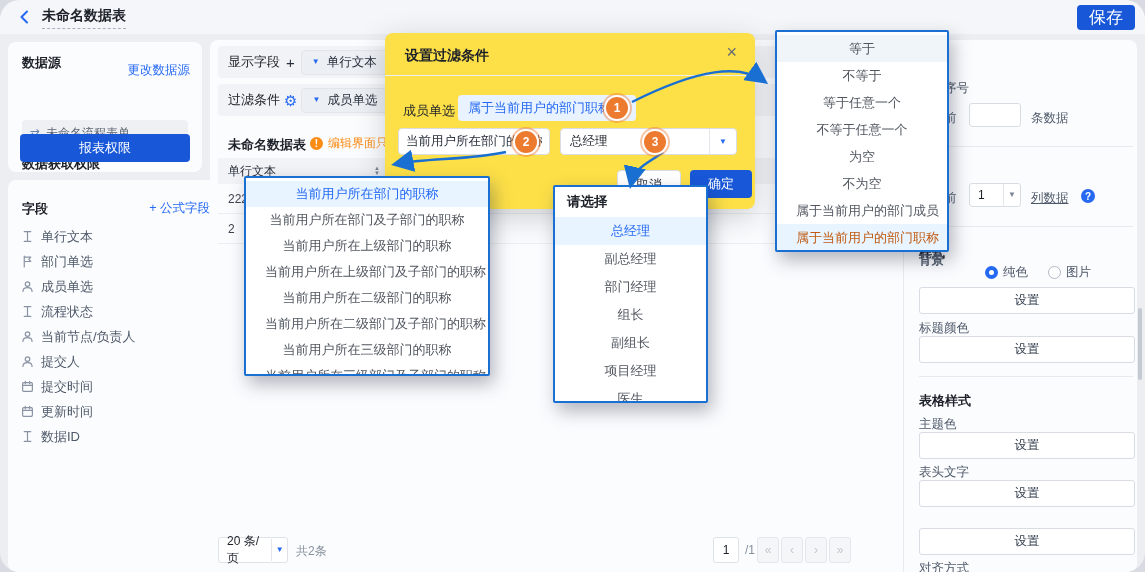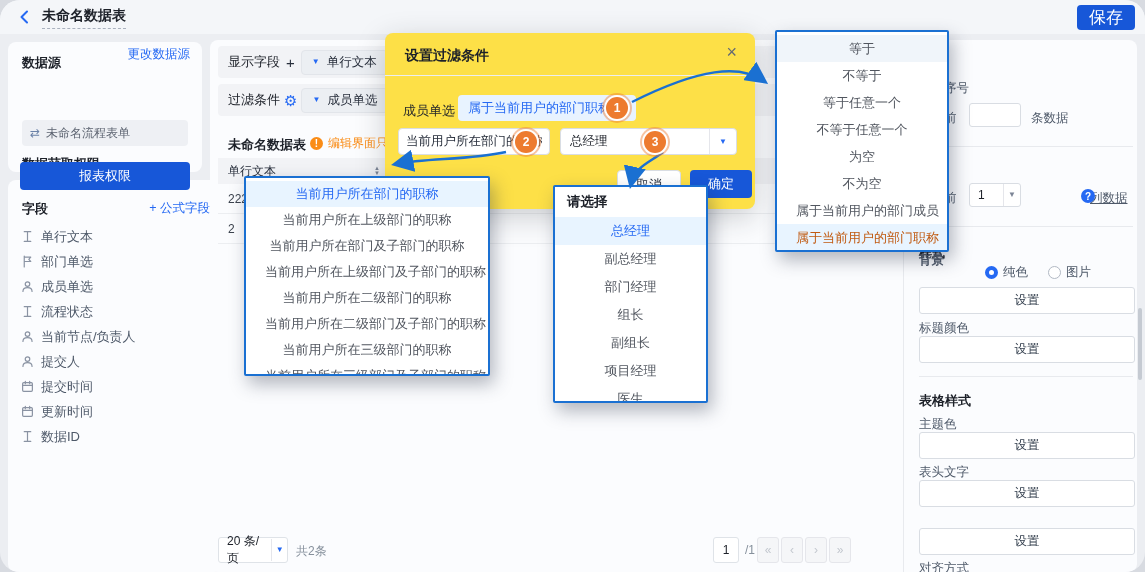--- a/index.html
+++ b/index.html
@@ -17,21 +17,21 @@
   .doc-title{position:absolute;left:42px;top:7px;font-size:14px;font-weight:bold;
              border-bottom:1px dashed #a9b1be;padding-bottom:3px;}
   .btn-blue{background:var(--button);color:#fff;border-radius:4px;display:flex;
             align-items:center;justify-content:center;cursor:pointer;}
   .save-btn{position:absolute;right:10px;top:5px;width:58px;height:25px;font-size:17px;}
 
   
   .link{color:var(--accent);cursor:pointer;}
   .src-item{position:absolute;left:14px;top:78px;width:166px;height:26px;background:#eef0f4;
             border-radius:4px;color:#5e6572;font-size:12px;display:flex;align-items:center;padding:0 8px;box-sizing:border-box;}
-  .perm-btn{position:absolute;left:12px;top:132px;width:170px;height:28px;font-size:13px;margin-top:28px;}
+  .perm-btn{position:absolute;left:12px;top:132px;width:170px;height:28px;font-size:13px;}
   .field-item{display:flex;align-items:center;height:25px;padding:0 0 0 12px;cursor:pointer;color:#4e5969;font-size:13px;}
   .ficon{width:14px;height:14px;margin-right:7px;display:inline-flex;align-items:center;justify-content:center;color:#8a93a3;}
   .ficon svg{display:block;}
 
   
   .tool-row{position:absolute;left:218px;width:671px;height:32px;background:#f2f3f6;border-radius:4px;
             display:flex;align-items:center;padding:0 10px;box-sizing:border-box;}
   .chip{height:23px;background:#eceff3;border:1px solid #e2e5ea;border-radius:4px;display:flex;
         align-items:center;padding:0 10px;cursor:pointer;font-size:12.5px;color:#272e3b;}
   .caret{font-size:8px;color:var(--accent);margin-right:7px;line-height:1;}
@@ -110,21 +110,21 @@
       <svg width="18" height="18" viewBox="0 0 18 18">
           <polyline points="11,3.5 5.5,9 11,14.5" fill="none" stroke="#2569f3" stroke-width="2" stroke-linecap="round" stroke-linejoin="round"></polyline>
         </svg>
     </span>
     <span class="doc-title">未命名数据表</span>
     <div class="btn-blue save-btn">保存</div>
   </div>
 
   <div class="card" style="left:8px;top:42px;width:194px;height:130px;">
     <span class="abs bold" style="left:14px;top:12px;">数据源</span>
-    <span class="abs link" style="right:12px;top:4px;font-size:12.5px;">更改数据源</span>
+    <span class="abs link" style="right:12px;top:20px;font-size:12.5px;">更改数据源</span>
     <div class="src-item">
       <span style="color:#6b82a8;margin-right:6px;">⇄</span>
       <span>未命名流程表单</span>
     </div>
     <span class="abs bold" style="left:14px;top:113px;">数据获取权限</span>
   </div>
   <div class="btn-blue perm-btn abs" style="left:20px;top:134px;width:170px;height:28px;z-index:2;">报表权限</div>
 
   <div class="card" style="left:8px;top:180px;width:214px;height:392px;">
     <span class="abs bold" style="left:14px;top:20px;">字段</span>
@@ -272,21 +272,21 @@
   <div class="rp-divider" style="top:146px;"></div>
 
   <span class="rp-head" style="top:164px;">冻结</span>
   <span class="rp-label" style="top:190px;">冻结前</span>
   <div class="abs flex" style="left:969px;top:183px;width:52px;height:24px;background:#fff;border:1px solid #d9dde3;border-radius:3px;box-sizing:border-box;">
     <span style="flex:1;padding-left:8px;font-size:12px;">1</span>
     <span style="border-left:1px solid #e5e6eb;height:22px;width:16px;display:flex;align-items:center;justify-content:center;">
       <span class="caret" style="margin:0;color:#7c8596;">▼</span>
     </span>
   </div>
-  <span class="rp-label" style="left:1090px;top:190px;text-decoration:underline;">列数据</span>
+  <span class="rp-label" style="left:1031px;top:190px;text-decoration:underline;">列数据</span>
   <span class="q-ic abs" style="left:1081px;top:189px;">?</span>
   <div class="rp-divider" style="top:226px;"></div>
 
   <span class="rp-head" style="top:244px;">样式</span>
   <span class="rp-label" style="top:252px;font-weight:bold;">背景</span>
   <span class="abs flex" style="left:985px;top:264px;font-size:12.5px;color:#4e5969;">
     <span class="radio-on"></span>
     <span>纯色</span>
   </span>
   <span class="abs flex" style="left:1048px;top:264px;font-size:12.5px;color:#4e5969;">
@@ -323,22 +323,22 @@
       <span style="border-left:1px solid #e5e6eb;height:25px;width:26px;display:flex;align-items:center;justify-content:center;">
         <span class="caret" style="margin:0;">▼</span>
       </span>
     </div>
     <div class="m-btn" style="left:232px;border:1px solid #d9dde3;background:#fff;color:#272e3b;">取消</div>
     <div class="m-btn btn-blue" style="left:305px;">确定</div>
   </div>
 
   <div class="panel" id="dd1-list" style="left:244px;top:176px;width:246px;height:200px;padding-top:3px;">
       <div class="dd-item sel">当前用户所在部门的职称</div>
+      <div class="dd-item">当前用户所在部门及子部门的职称</div>
       <div class="dd-item">当前用户所在上级部门的职称</div>
-      <div class="dd-item">当前用户所在部门及子部门的职称</div>
       <div class="dd-item">当前用户所在上级部门及子部门的职称</div>
       <div class="dd-item">当前用户所在二级部门的职称</div>
       <div class="dd-item">当前用户所在二级部门及子部门的职称</div>
       <div class="dd-item">当前用户所在三级部门的职称</div>
       <div class="dd-item">当前用户所在三级部门及子部门的职称</div>
     </div>
 
   <div class="panel" style="left:553px;top:185px;width:155px;height:218px;">
     <div class="dd2-head">请选择</div>
     <div id="dd2-list">

